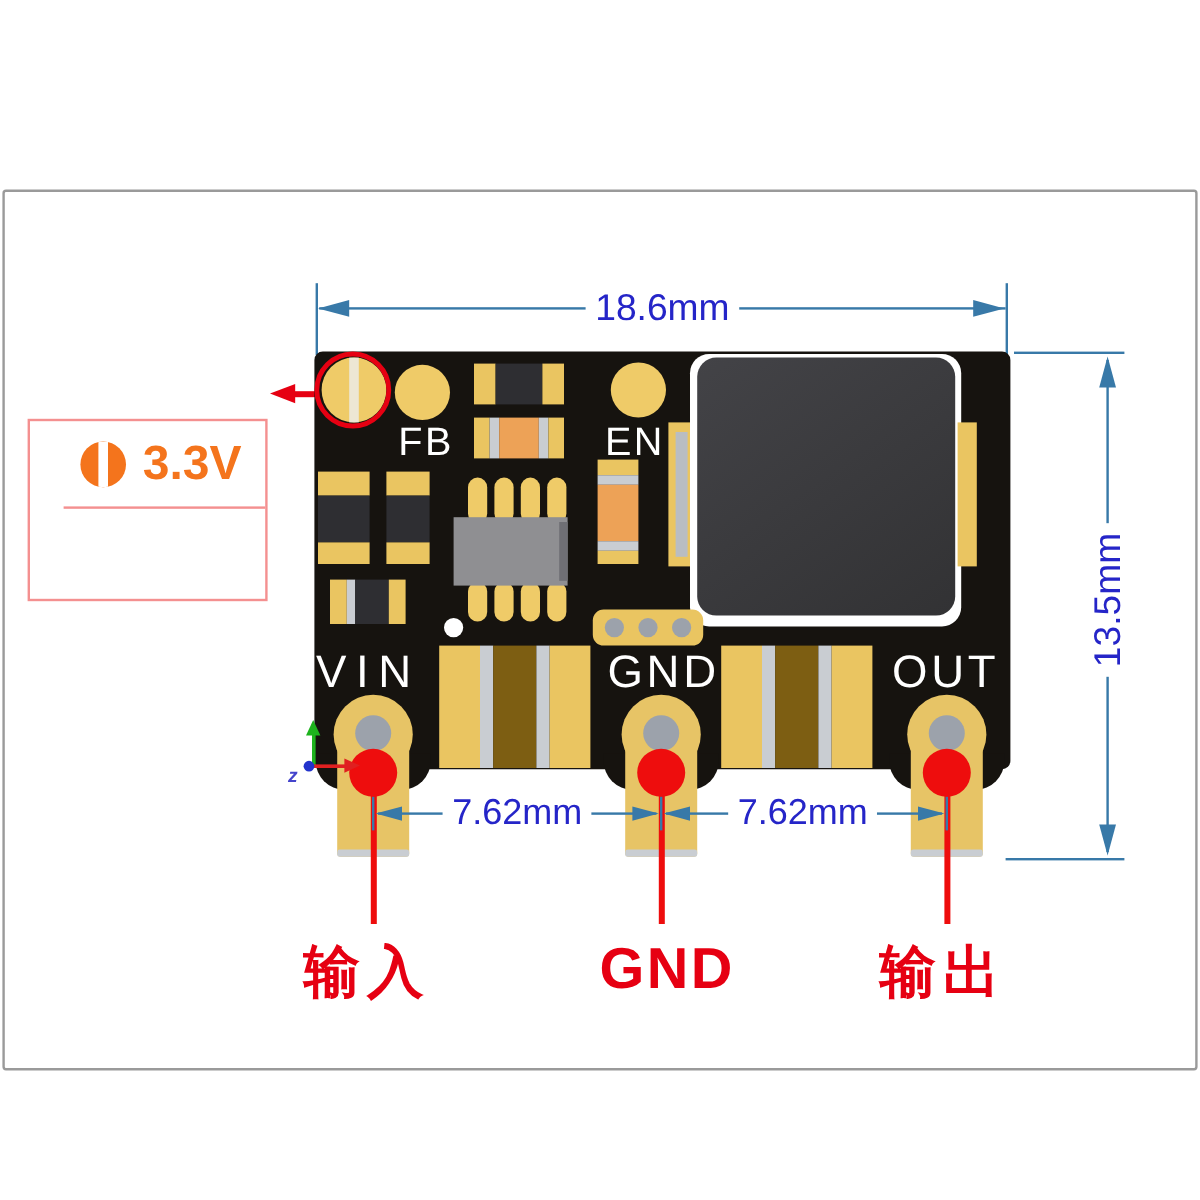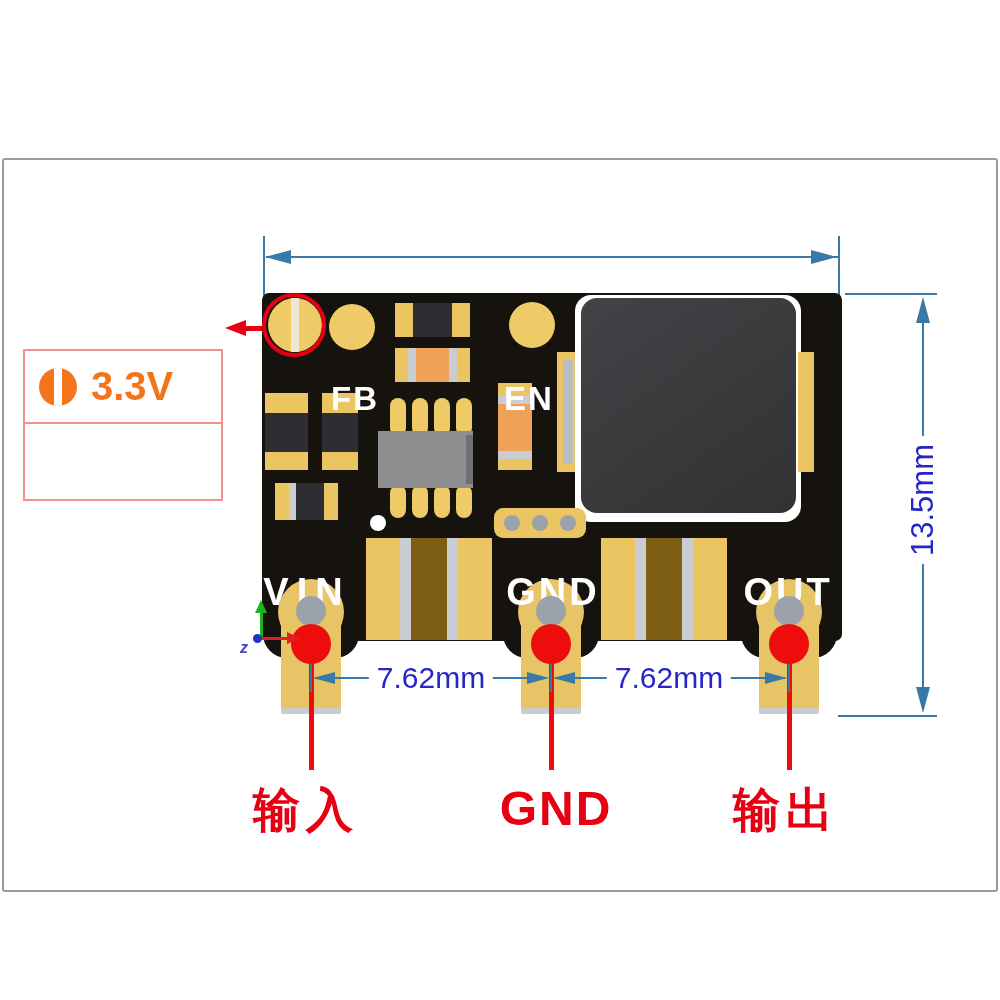--- a/index.html
+++ b/index.html
@@ -20,37 +20,37 @@
   .tri.r{border-top:7px solid transparent;border-bottom:7px solid transparent;border-left:26px solid #3879A8;}
   .tri.u{border-left:7px solid transparent;border-right:7px solid transparent;border-bottom:26px solid #3879A8;}
   .tri.d{border-left:7px solid transparent;border-right:7px solid transparent;border-top:26px solid #3879A8;}
   .tri.sl{border-top:6px solid transparent;border-bottom:6px solid transparent;border-right:22px solid #3879A8;}
   .tri.sr{border-top:6px solid transparent;border-bottom:6px solid transparent;border-left:22px solid #3879A8;}
   
   .legend-header{left:23px;top:308px;width:200px;height:41px;background:#E60012;color:#fff;
                  display:flex;align-items:center;justify-content:center;font-size:25px;font-weight:700;letter-spacing:1px;}
   .legend-body{left:23px;top:349px;width:200px;height:152px;border:2px solid #F49090;box-sizing:border-box;background:#fff;}
   .legend-row{height:73px;display:flex;align-items:center;padding-left:14px;box-sizing:border-box;}
-  .legend-row.first{border-bottom:2px solid #F49090;}
+  .legend-row.first{border-bottom:2px solid #F49090;margin-left:28px;}
   .pad-ic{width:38px;height:38px;border-radius:50%;background:#F4741C;margin-right:14px;position:relative;overflow:hidden;flex:none;}
   .pad-ic .bar{position:absolute;left:15px;top:0;width:8px;height:38px;background:#fff;}
   .legend-txt{font-size:40px;color:#F4741C;font-weight:600;}
   .red-arrow-line{left:245px;top:326px;width:22px;height:5px;background:#E60012;}
   .red-tri{left:225px;top:320px;width:0;height:0;border-top:8px solid transparent;border-bottom:8px solid transparent;border-right:21px solid #E60012;}
   
   .board{left:262px;top:293px;width:580px;height:348px;background:#16130F;border-radius:7px;z-index:1;}
   .tab{width:96px;height:30px;background:#16130F;border-radius:0 0 24px 24px;z-index:1;}
   .gold{background:#EAC561;}
   .pin-tab{width:60px;top:612px;height:102px;background:#E7C466;border-radius:3px;z-index:2;}
   .pin-edge{position:absolute;left:0;bottom:0;width:100%;height:6px;background:#C9CDD2;border-radius:2px;}
   .pin-pad{width:66px;height:66px;top:579px;border-radius:50%;background:#E7C466;z-index:2;}
   .hole{width:30px;height:30px;top:596px;border-radius:50%;background:#9CA2AB;z-index:3;}
   .red-dot{width:40px;height:40px;top:624px;border-radius:50%;background:#EE0D0D;z-index:4;}
   .red-line{width:5px;top:644px;height:126px;background:#EE0D0D;z-index:3;}
-  .silk{color:#fff;font-weight:700;transform:translate(-50%,-50%);z-index:3;white-space:nowrap;margin-top:31px;}
+  .silk{color:#fff;font-weight:400;transform:translate(-50%,-50%);z-index:3;white-space:nowrap;}
   .comp{display:flex;z-index:2;}
   .comp-v{display:flex;flex-direction:column;z-index:2;}
   .seg-gold{background:#EAC561;flex:none;}
   .seg-silver{background:#C9CDD2;flex:none;}
   .seg-black{background:#2E2E32;flex:auto;}
   .seg-orange{background:#EDA257;flex:auto;}
   .seg-brown{background:#7D5E12;flex:auto;}
   .ic-pin{width:16px;height:38px;border-radius:8px;background:#EFCB68;z-index:2;}
   .annot{color:#E60012;font-weight:700;transform:translate(-50%,-50%);white-space:nowrap;z-index:6;text-align:center;}
 </style>
@@ -181,20 +181,21 @@
     </div>
   <div class="abs pin-pad" style="left:756px;"></div>
   <div class="abs hole" style="left:774px;"></div>
   <div class="abs red-dot" style="left:769px;"></div>
 
   <div class="abs dim" style="left:263px;top:236px;width:2px;height:60px;"></div>
   <div class="abs dim" style="left:838px;top:236px;width:2px;height:60px;"></div>
   <div class="abs dim" style="left:266px;top:256px;width:572px;height:2px;"></div>
   <div class="abs tri l" style="left:265px;top:250px;"></div>
   <div class="abs tri r" style="left:811px;top:250px;"></div>
+  <div class="abs dim-label" style="left:552px;top:257px;">18.6mm</div>
 
   <div class="abs dim" style="left:845px;top:293px;width:92px;height:2px;"></div>
   <div class="abs dim" style="left:838px;top:715px;width:99px;height:2px;"></div>
   <div class="abs dim" style="left:922px;top:300px;width:2px;height:410px;"></div>
   <div class="abs tri u" style="left:916px;top:297px;"></div>
   <div class="abs tri d" style="left:916px;top:687px;"></div>
   <div class="abs dim-label rot" style="left:923px;top:500px;">13.5mm</div>
 
   <div class="abs dim" style="left:310px;top:664px;width:2px;height:28px;z-index:5;"></div>
   <div class="abs dim" style="left:550px;top:664px;width:2px;height:28px;z-index:5;"></div>

